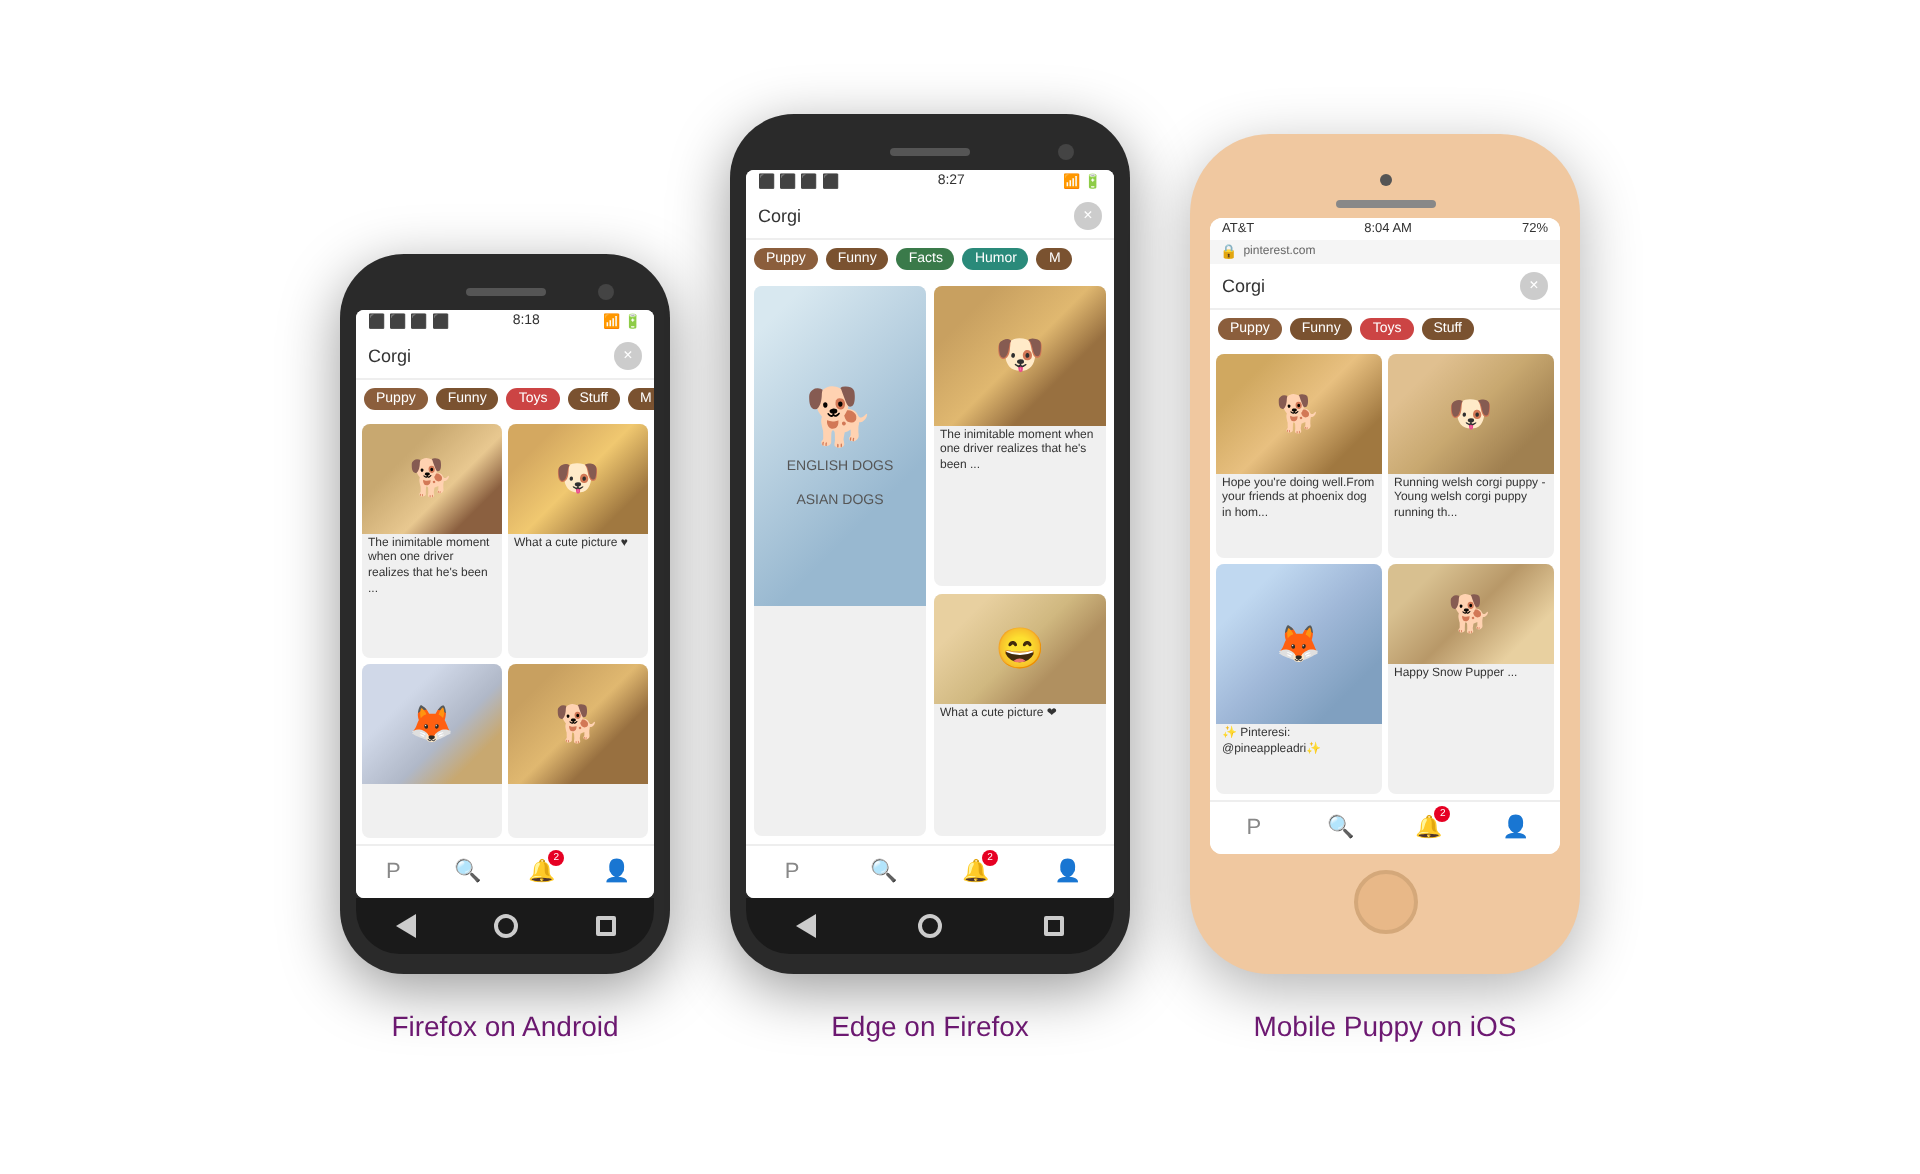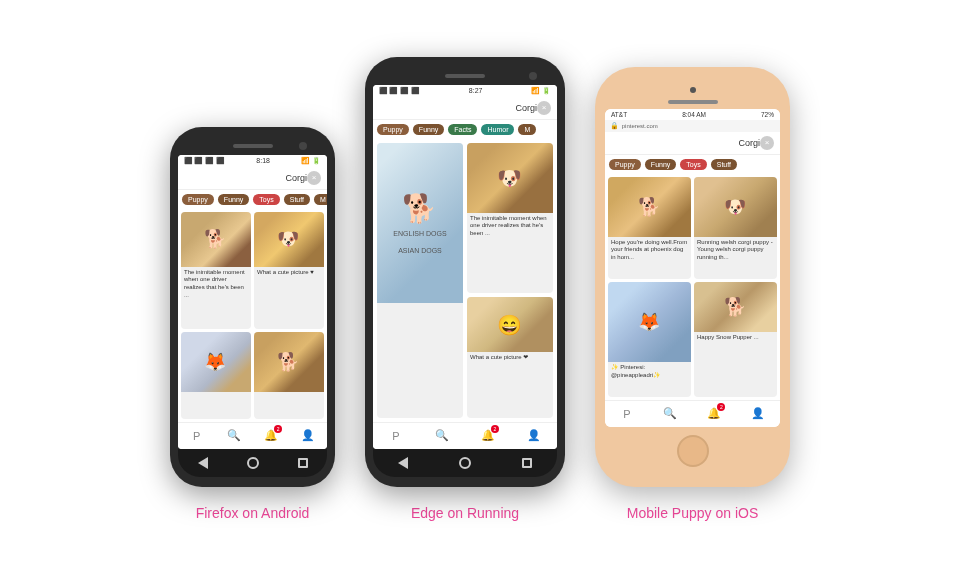--- a/index.html
+++ b/index.html
@@ -22,21 +22,21 @@
       width: 100%;
     }
     .phone-group {
       display: flex;
       flex-direction: column;
       align-items: center;
       gap: 10px;
     }
     .phone-label {
       font-size: 14px;
-      color: #ec4899;
+      color: #701a75;
       text-align: center;
       margin-top: 8px;
     }
 
     
     .android-phone {
       background: #2a2a2a;
       border-radius: 32px;
       padding: 10px 8px;
       box-shadow: 0 8px 30px rgba(0,0,0,0.4);
@@ -186,21 +186,20 @@
       border-bottom: 1px solid #eee;
       background: #fff;
       flex-shrink: 0;
     }
     .search-bar input {
       border: none;
       outline: none;
       font-size: 9px;
       flex: 1;
       color: #333;
-      text-align: right;
     }
     .search-close {
       width: 14px;
       height: 14px;
       background: #ccc;
       border-radius: 50%;
       display: flex;
       align-items: center;
       justify-content: center;
       font-size: 8px;
@@ -450,21 +449,21 @@
           </div>
           <div class="bottom-nav-icon">👤</div>
         </div>
       </div>
       <div class="android-nav-bar">
         <div class="nav-triangle"></div>
         <div class="nav-circle"></div>
         <div class="nav-square"></div>
       </div>
     </div>
-    <div class="phone-label">Edge on Running</div>
+    <div class="phone-label">Edge on Firefox</div>
   </div>
 
   <div class="phone-group">
     <div class="ios-phone">
       <div class="ios-top">
         <div class="ios-camera-dot"></div>
         <div class="ios-speaker-bar"></div>
       </div>
       <div class="ios-screen">
 

